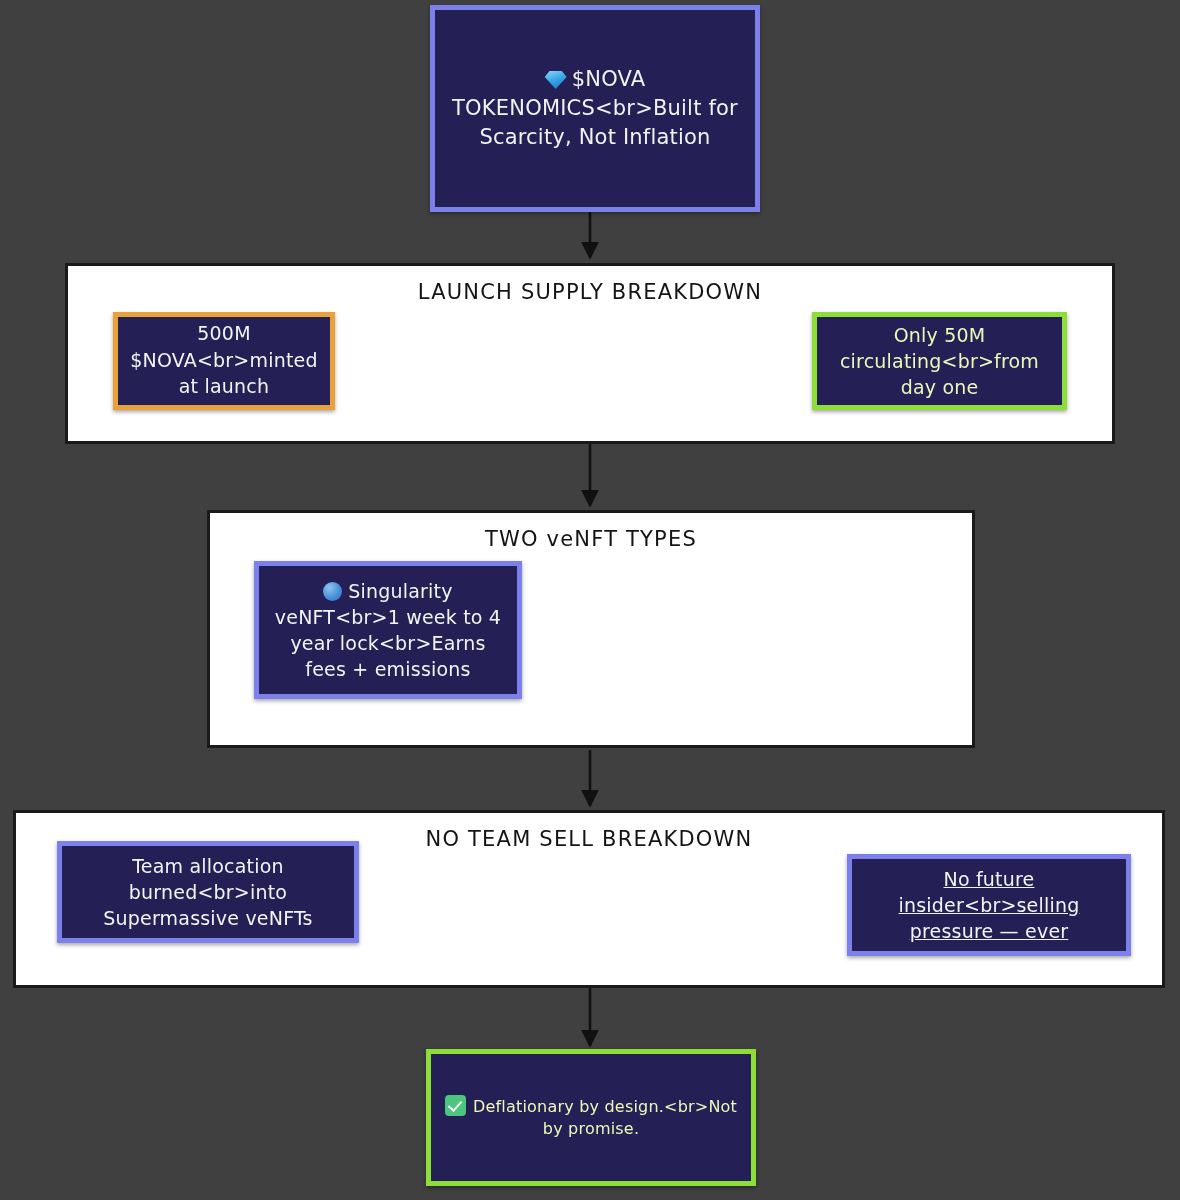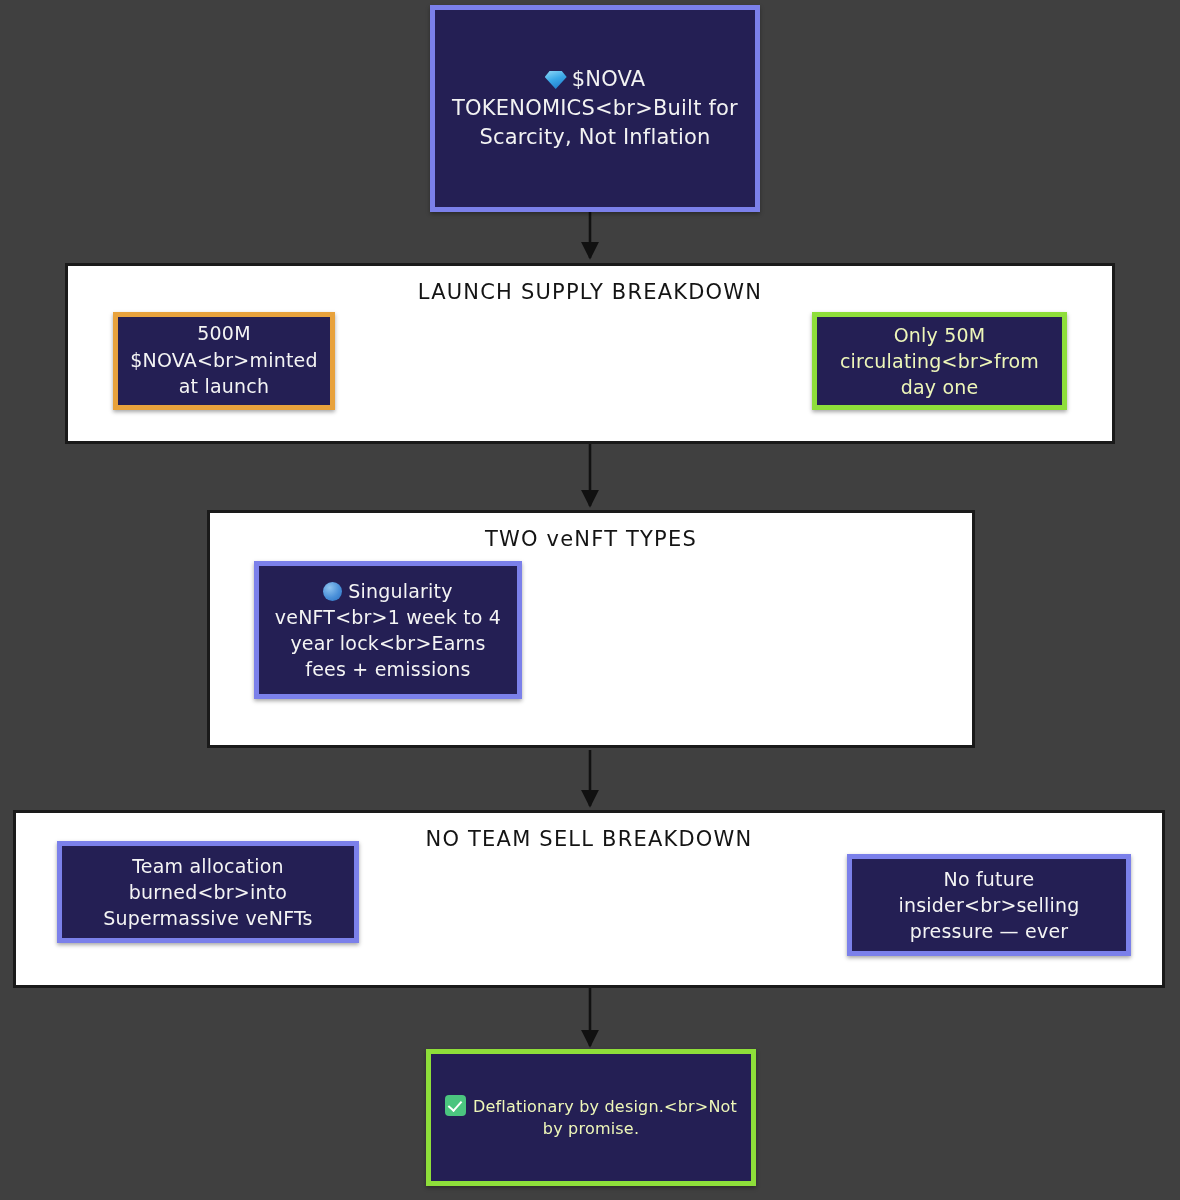--- a/index.html
+++ b/index.html
@@ -176,21 +176,21 @@
 
   <div class="subgraph" style="left:13px; top:810px; width:1152px; height:178px;">
     <div class="sg-title" style="top:14px;">NO TEAM SELL BREAKDOWN</div>
   </div>
 
   <div class="node b-purple" style="left:57px; top:841px; width:302px; height:102px; font-size:19px;">
     <span class="txt t-white">Team allocation burned&lt;br&gt;into Supermassive veNFTs</span>
   </div>
 
 
-  <div class="node b-purple" style="left:847px; top:854px; width:284px; height:102px; font-size:19px;">
+  <div class="node b-purple" style="left:847px; top:854px; width:284px; height:102px; font-size:19px;text-decoration:underline;">
     <span class="txt t-white">No future insider&lt;br&gt;selling pressure — ever</span>
   </div>
 
   <div class="node b-green" style="left:426px; top:1049px; width:330px; height:137px; font-size:16px;">
     <span class="txt t-green">
       <span class="check"></span><span>Deflationary by design.&lt;br&gt;Not by promise.</span>
     </span>
   </div>
 
 </div>

